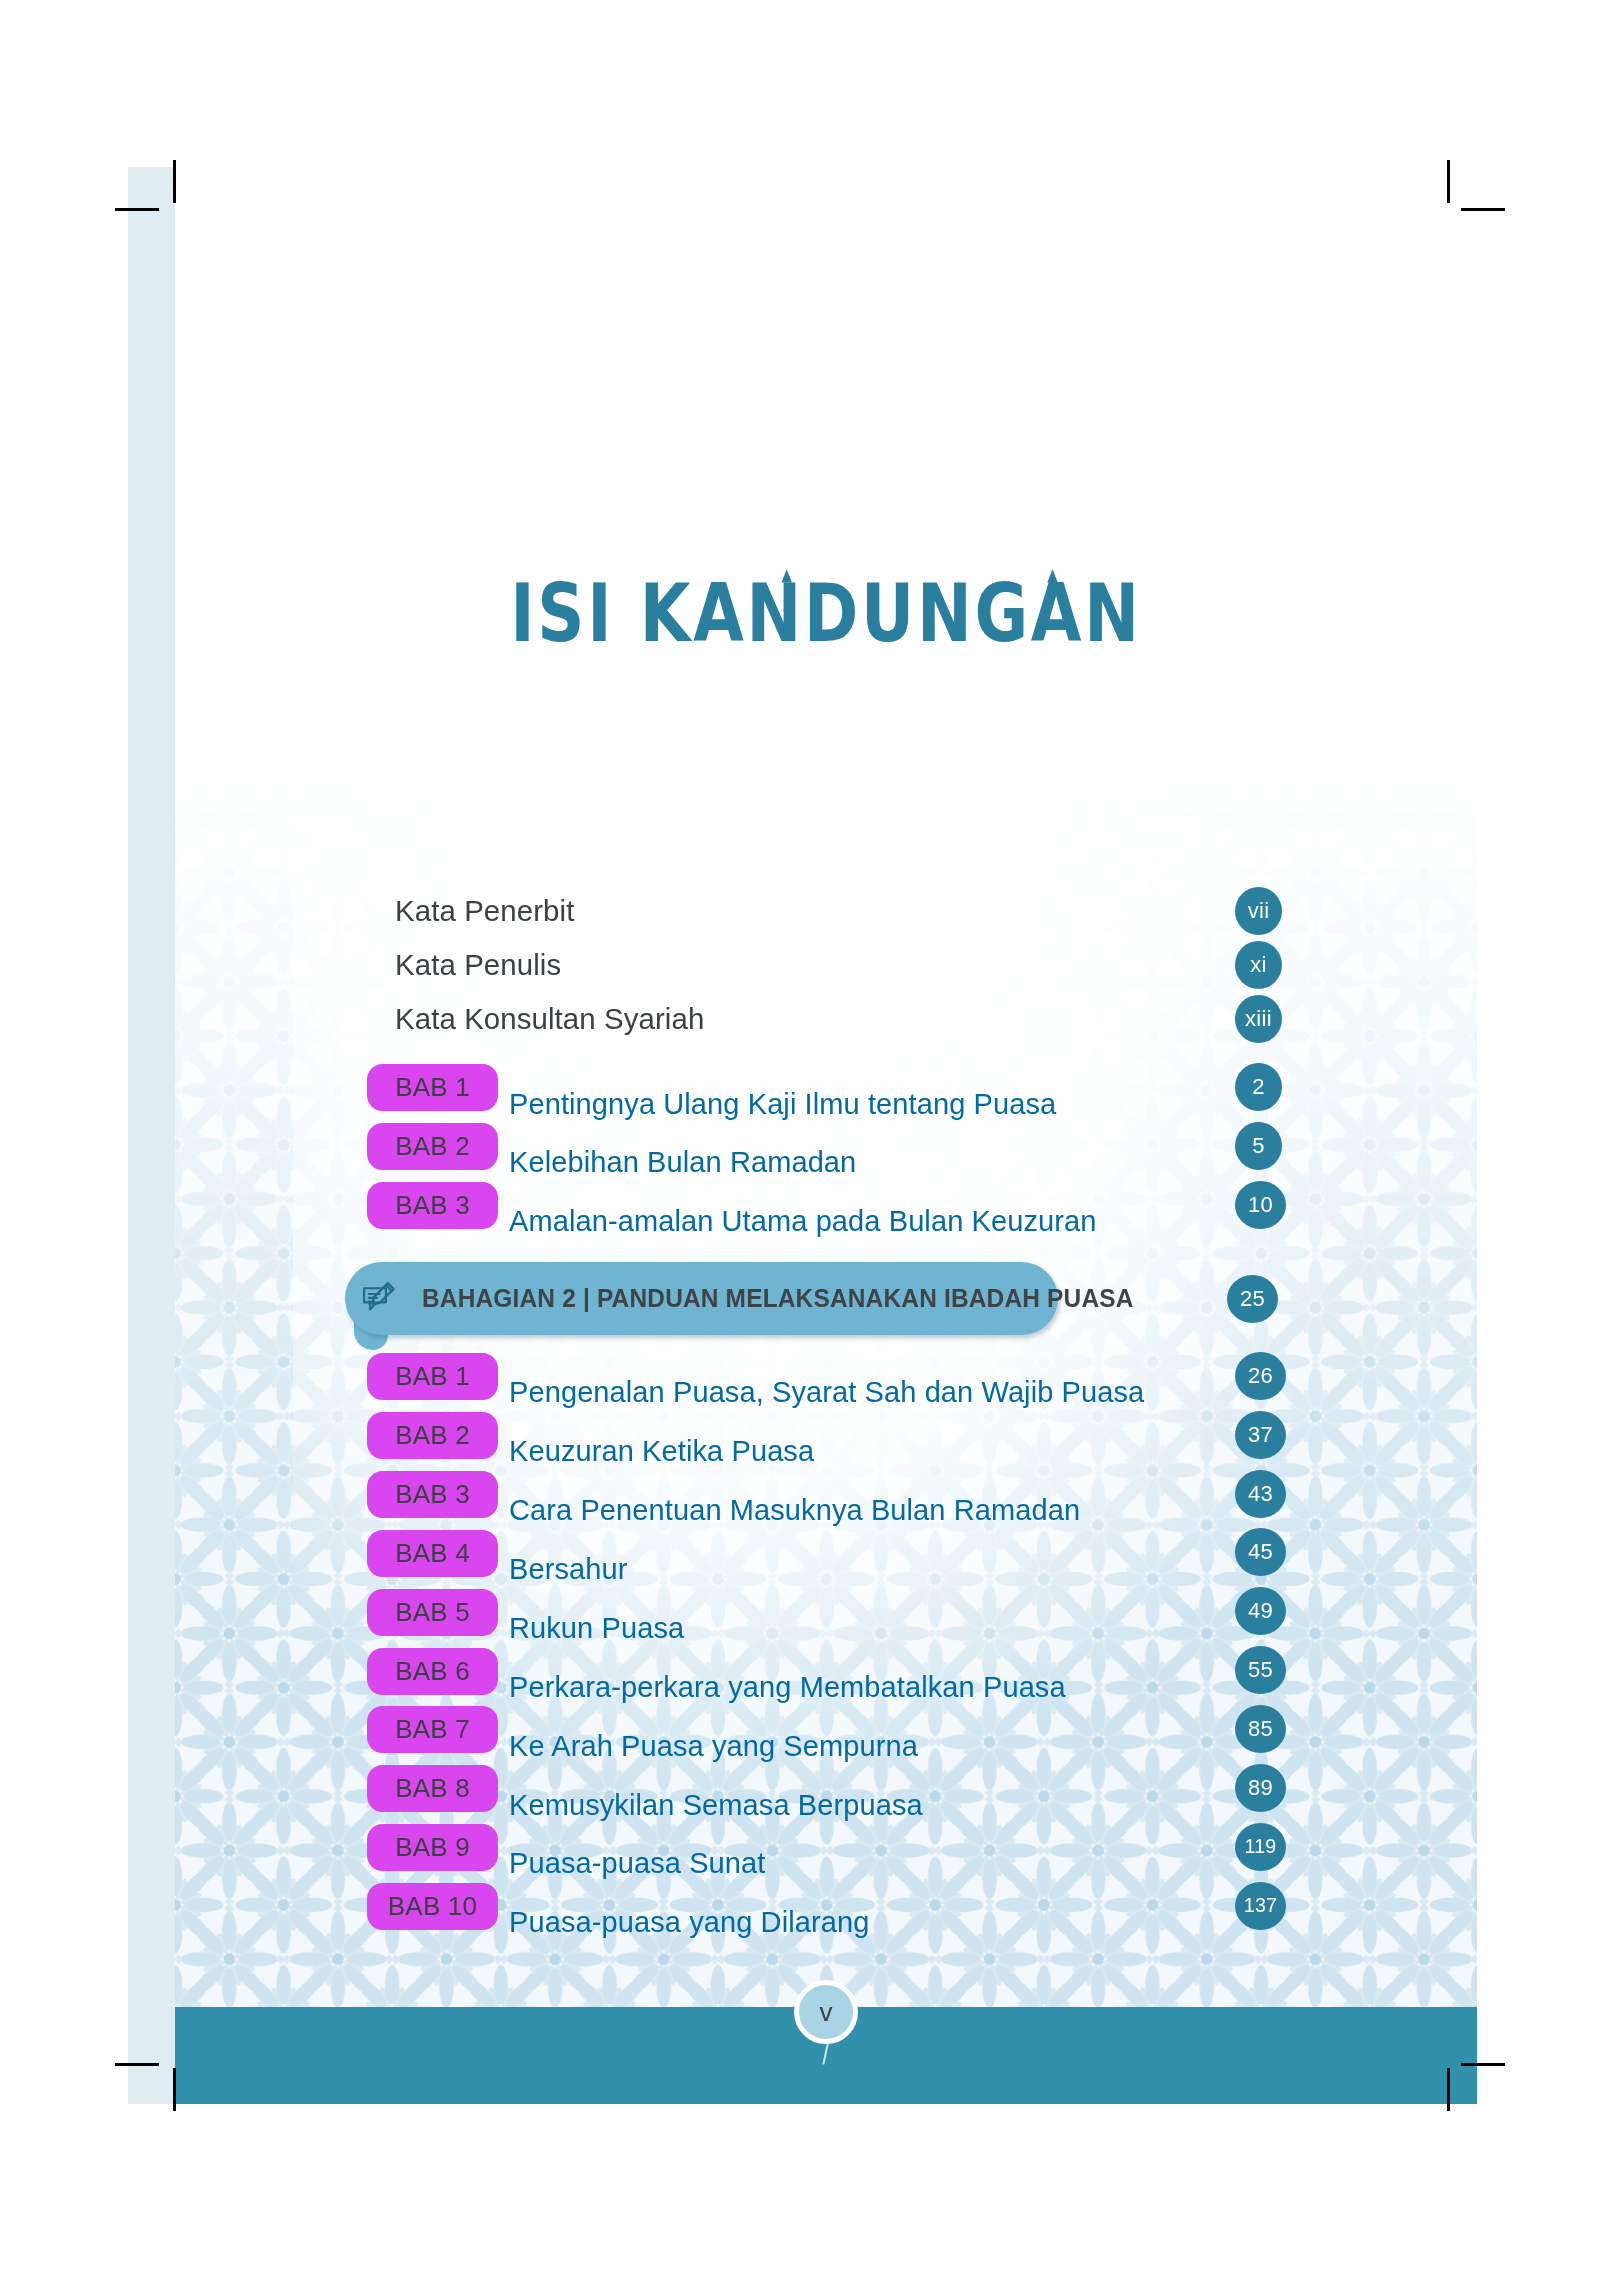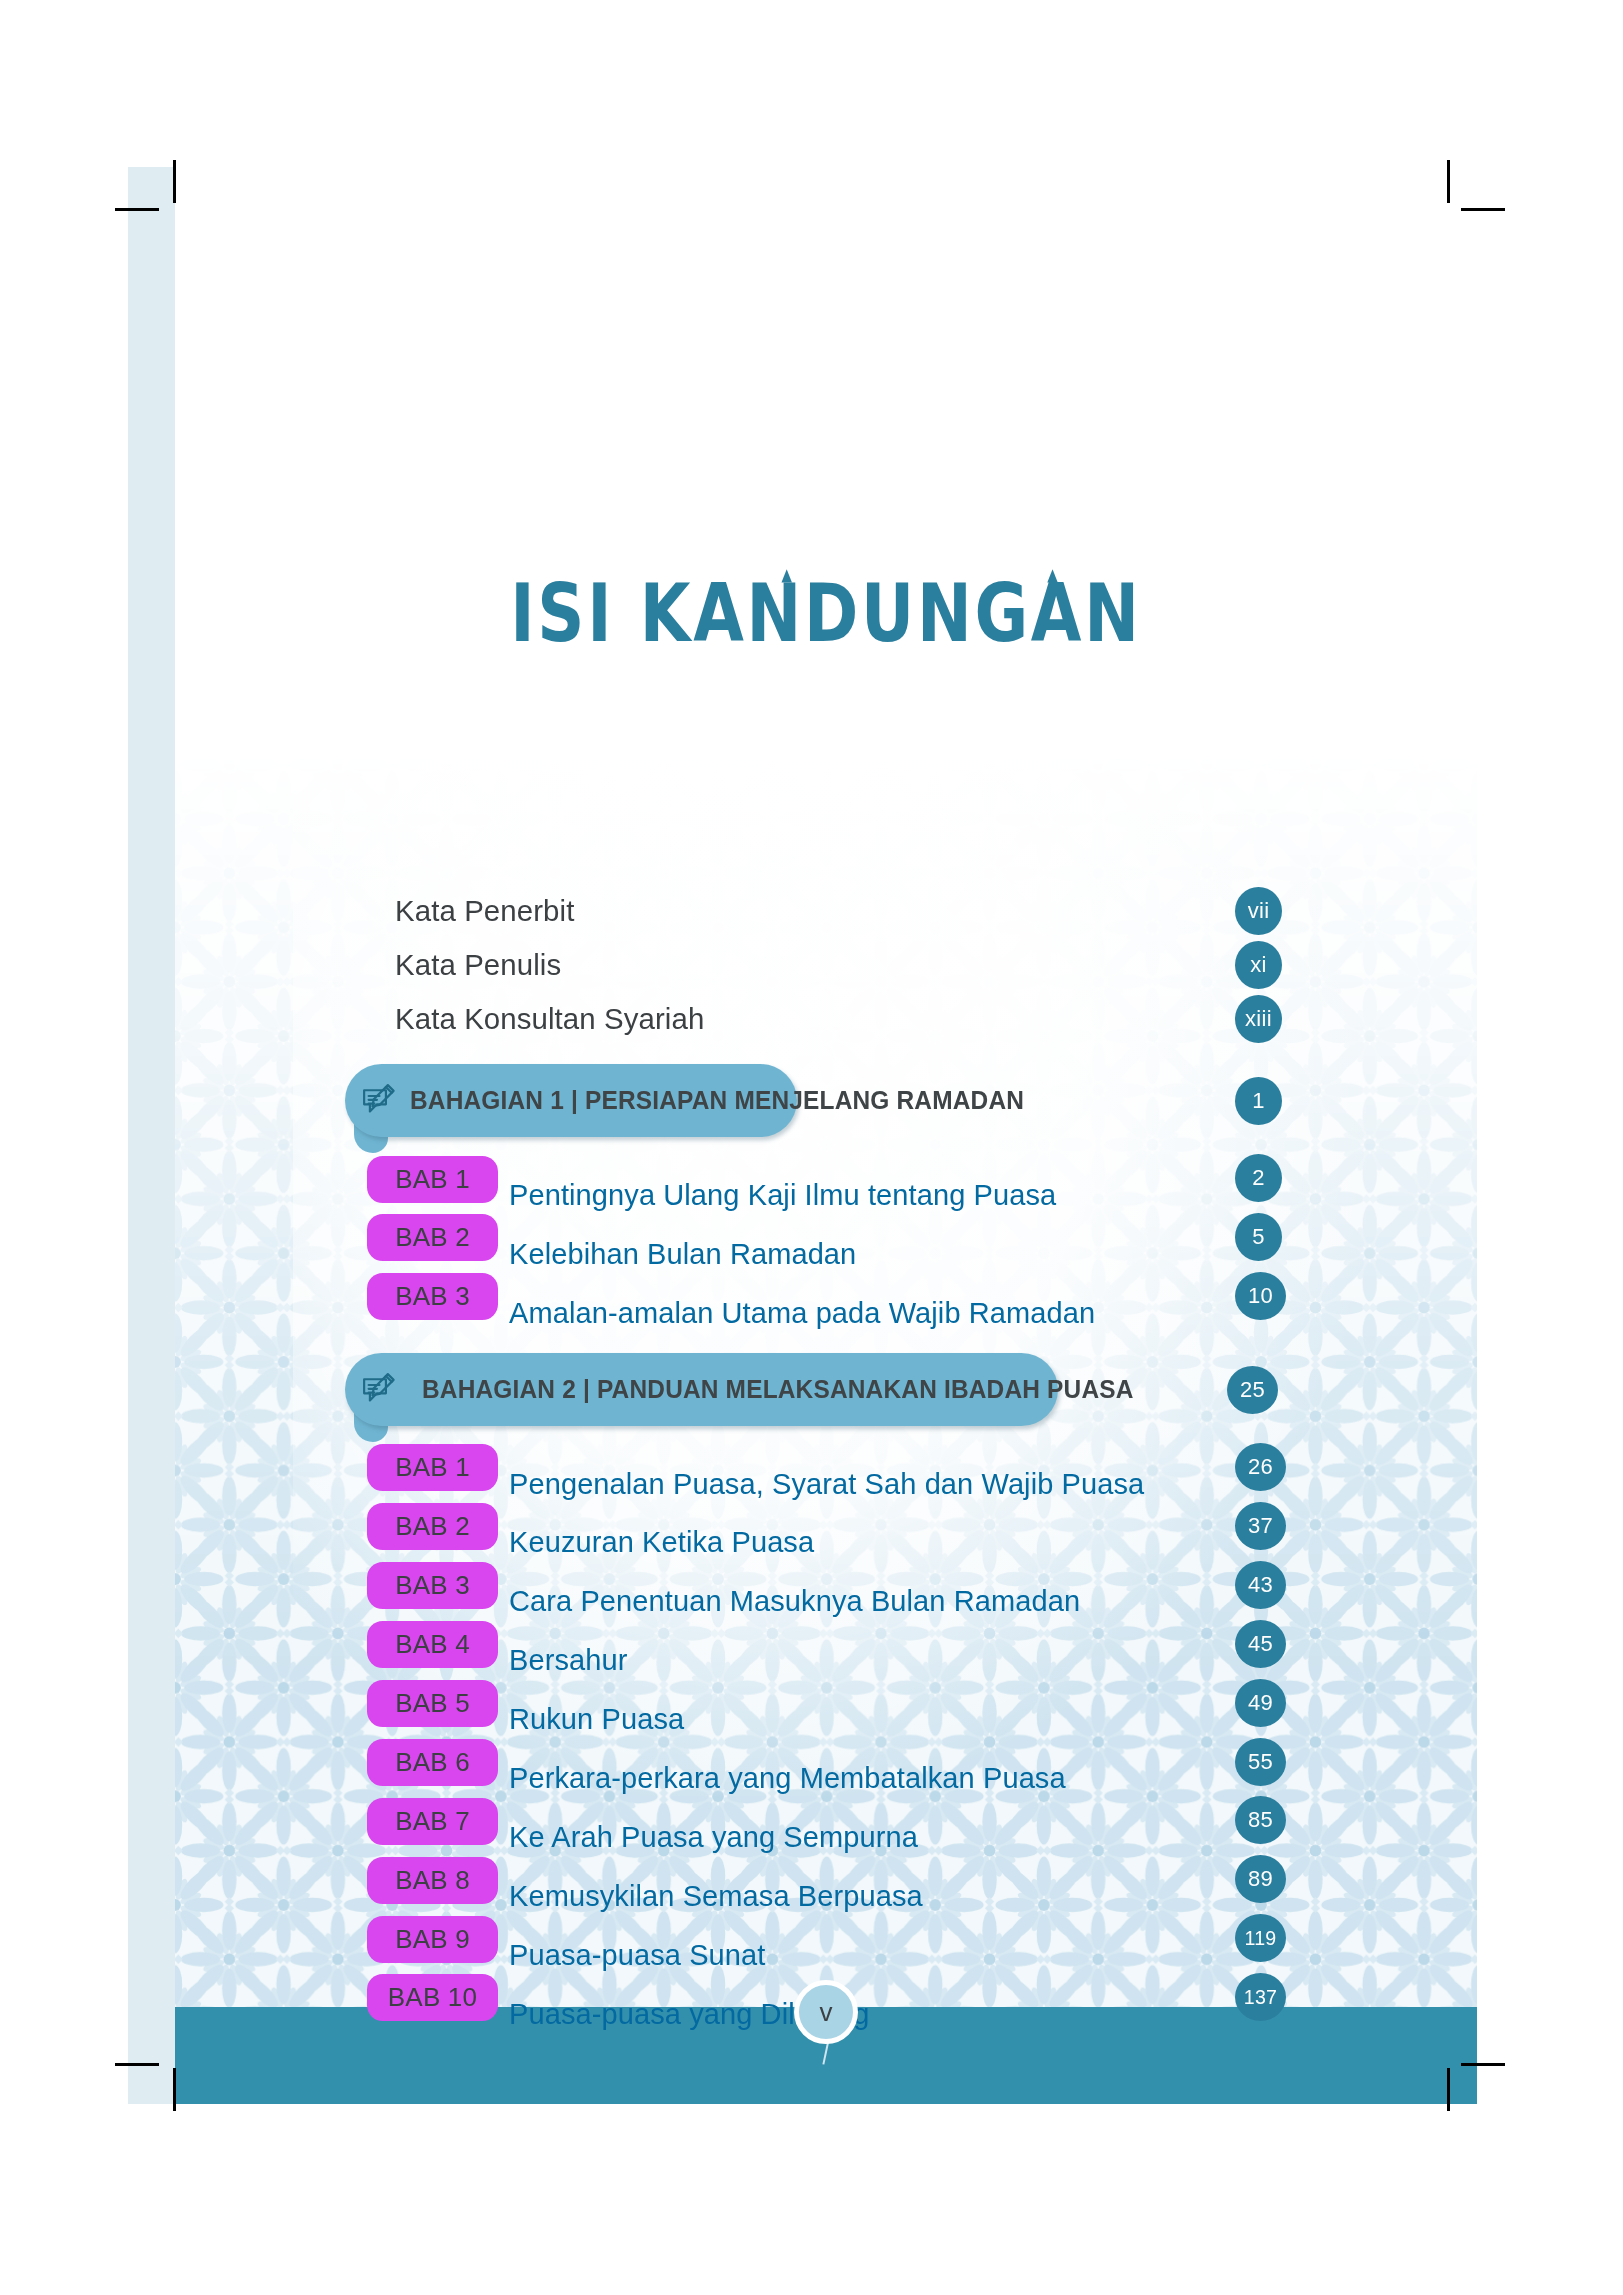--- a/index.html
+++ b/index.html
@@ -325,51 +325,35 @@
     </div>
     <div class="front-row">
       <span class="front-label">Kata Penulis</span>
       <span class="pg-badge">xi</span>
     </div>
     <div class="front-row">
       <span class="front-label">Kata Konsultan Syariah</span>
       <span class="pg-badge">xiii</span>
     </div>
 
-    <div class="bahagian">
-      <div class="banner" style="width:452px;">
-        <span class="banner-icon">
-          <svg width="41" height="41" viewBox="0 0 64 64" fill="none" stroke="#1f6b88" stroke-width="3.4" stroke-linecap="round" stroke-linejoin="round">
-            <path d="M8 16 h34 v22 h-14 l-11 11 v-11 h-9 z"></path>
-            <path d="M15 25 h17"></path>
-            <path d="M15 31 h13"></path>
-            <path d="M15 37 h9"></path>
-            <path d="M45 8 l9 9 -22 22 -11 2 2 -11 z"></path>
-            <path d="M42 11 l9 9"></path>
-          </svg>
-        </span>
-        <span class="banner-text">BAHAGIAN 1 | PERSIAPAN MENJELANG RAMADAN</span>
-      </div>
-      <span class="pg-badge" style="left:1060px;">1</span>
-    </div>
 
     <div class="chapters">
       <div class="chap-row">
         <span class="bab-pill">BAB 1</span>
         <span class="chap-title">Pentingnya Ulang Kaji Ilmu tentang Puasa</span>
         <span class="pg-badge">2</span>
       </div>
       <div class="chap-row">
         <span class="bab-pill">BAB 2</span>
         <span class="chap-title">Kelebihan Bulan Ramadan</span>
         <span class="pg-badge">5</span>
       </div>
       <div class="chap-row">
         <span class="bab-pill">BAB 3</span>
-        <span class="chap-title">Amalan-amalan Utama pada Wajib Ramadan</span>
+        <span class="chap-title">Amalan-amalan Utama pada Bulan Keuzuran</span>
         <span class="pg-badge wide">10</span>
       </div>
     </div>
 
     <div class="bahagian" style="margin-top:30px;">
       <div class="banner" style="width:713px;gap:12px;">
         <span class="banner-icon">
           <svg width="41" height="41" viewBox="0 0 64 64" fill="none" stroke="#1f6b88" stroke-width="3.4" stroke-linecap="round" stroke-linejoin="round">
             <path d="M8 16 h34 v22 h-14 l-11 11 v-11 h-9 z"></path>
             <path d="M15 25 h17"></path>

